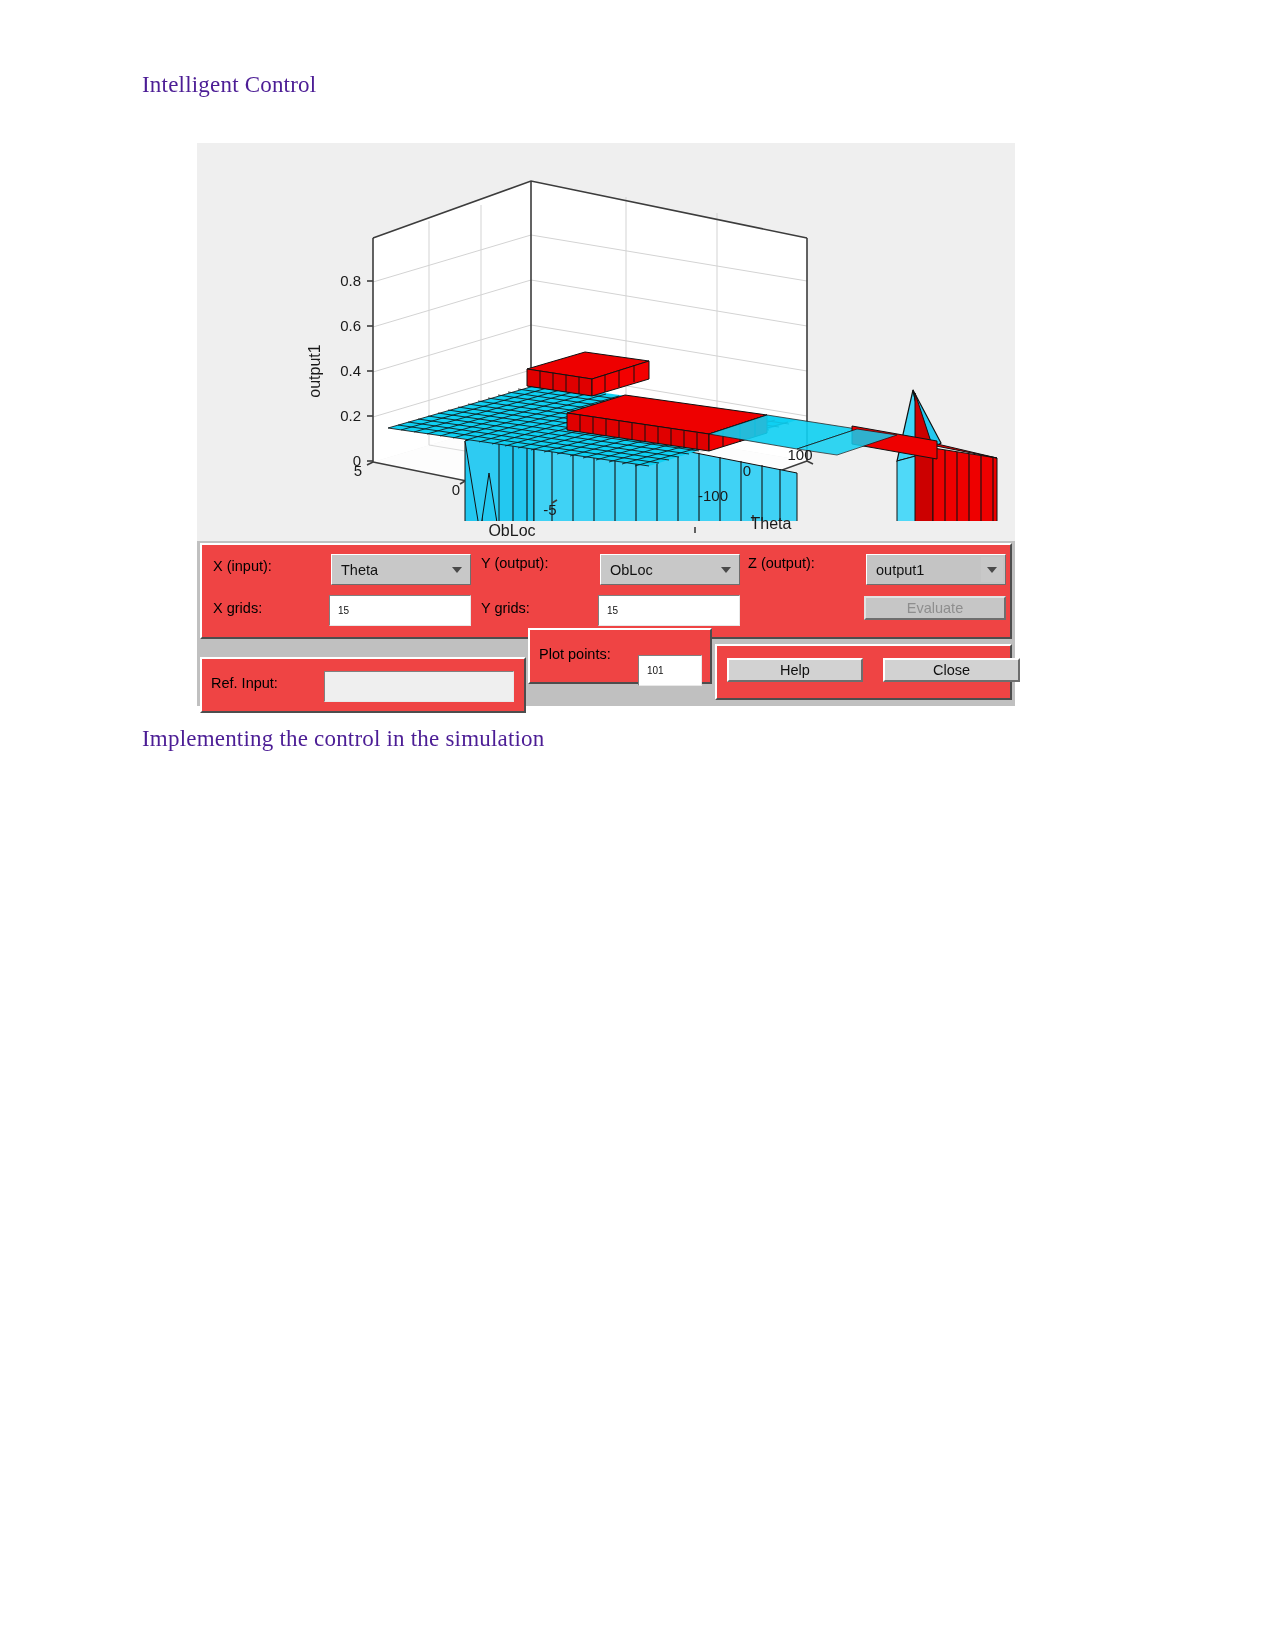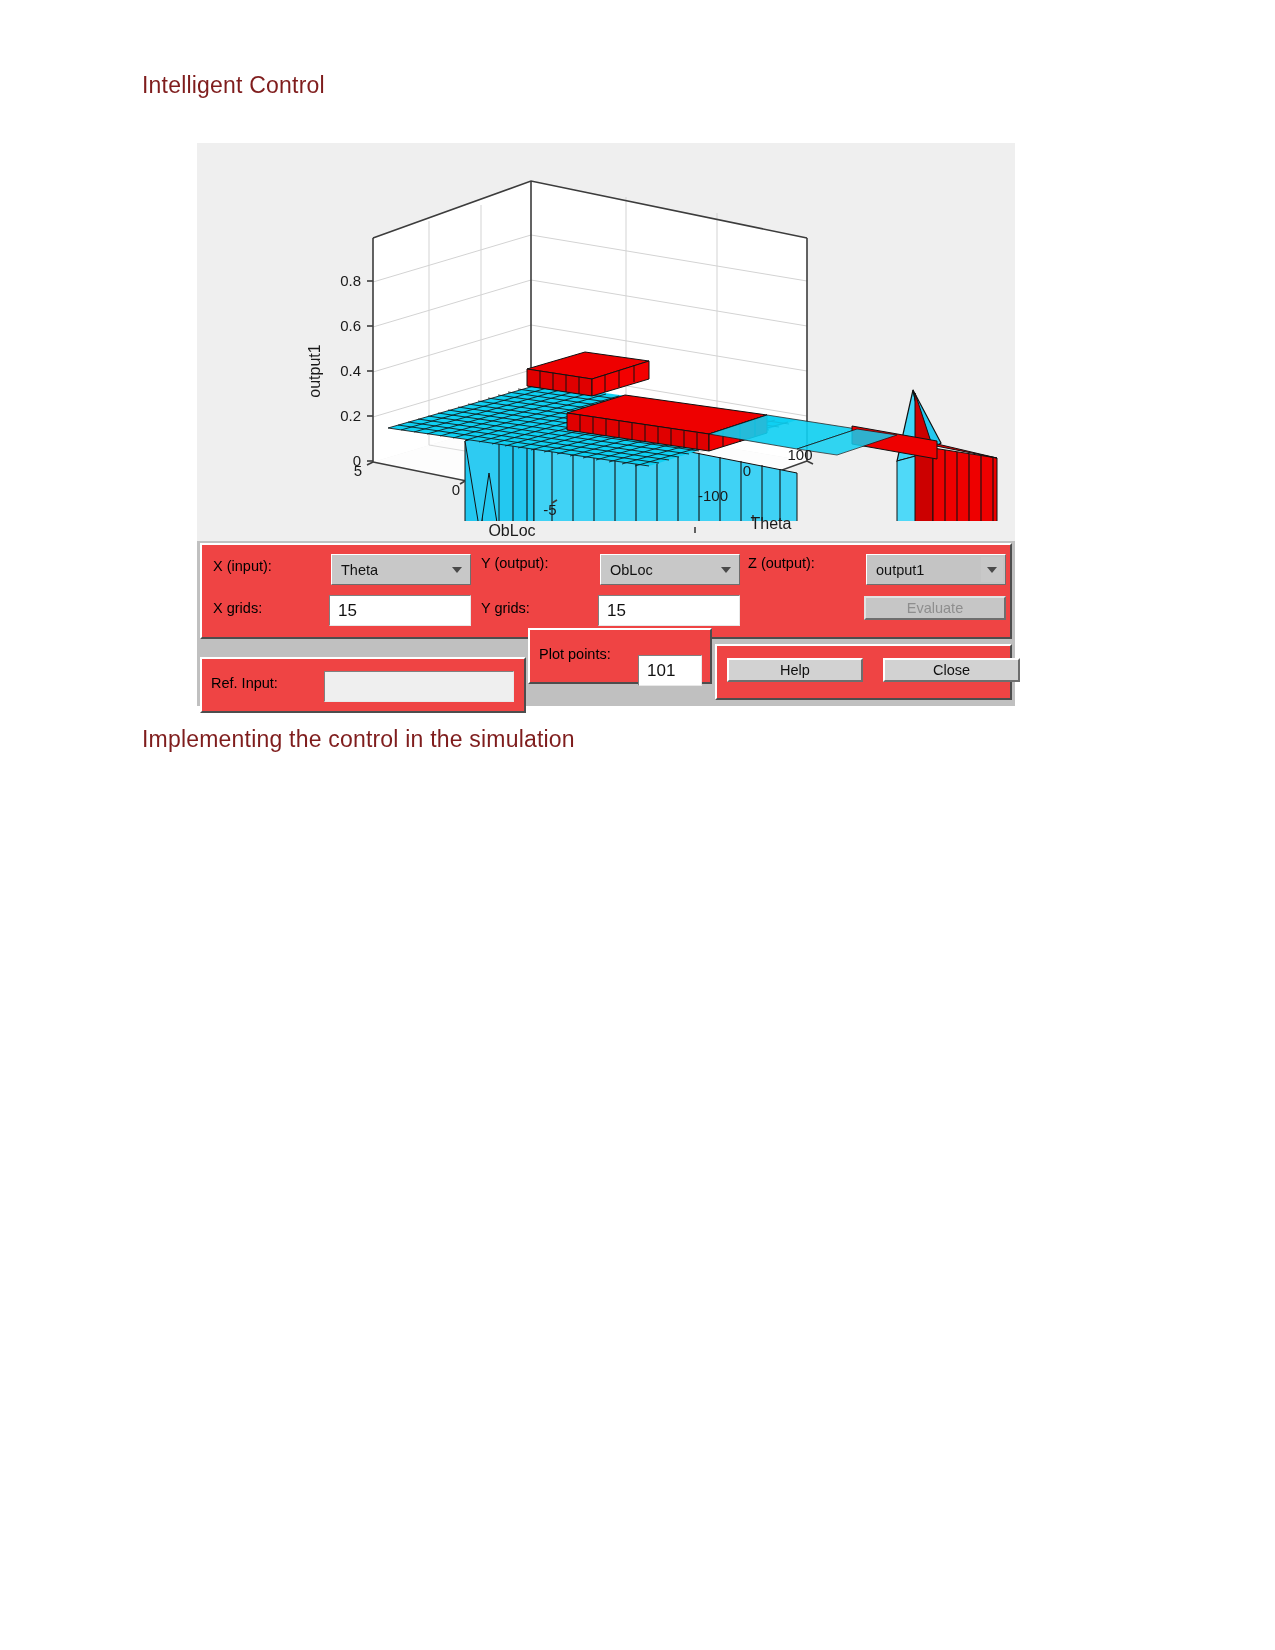--- a/index.html
+++ b/index.html
@@ -12,23 +12,23 @@
     height: 1650px;
     position: relative;
     font-family: "Liberation Serif", serif;
     overflow: hidden;
   }
 
   
   .doc-text {
     position: absolute;
     left: 142px;
-    font-family: Liberation Sans, sans-serif;
+    font-family: Liberation Serif, serif;
     font-size: 23px;
-    color: #7f1d1d;
+    color: #4c1d95;
     white-space: nowrap;
     letter-spacing: 0.2px;
   }
   #doc-title { top: 72px; }
   #doc-caption { top: 726px; }
 
   
   #surface-viewer {
     position: absolute;
     left: 197px;
@@ -139,21 +139,21 @@
     background: #ffffff;
     border-top: 1px solid #808080;
     border-left: 1px solid #808080;
     border-right: 1px solid #e8e8e8;
     border-bottom: 1px solid #e8e8e8;
     box-sizing: border-box;
     display: flex;
     align-items: center;
     padding-left: 8px;
     font-family: "Liberation Sans", sans-serif;
-    font-size: 17px;
+    font-size: 10px;
     color: #111111;
   }
   .textfield.empty-field { background: #efefef; }
 
   
   .pushbtn {
     position: absolute;
     height: 24px;
     background: #d2d2d2;
     border-top: 2px solid #ffffff;

